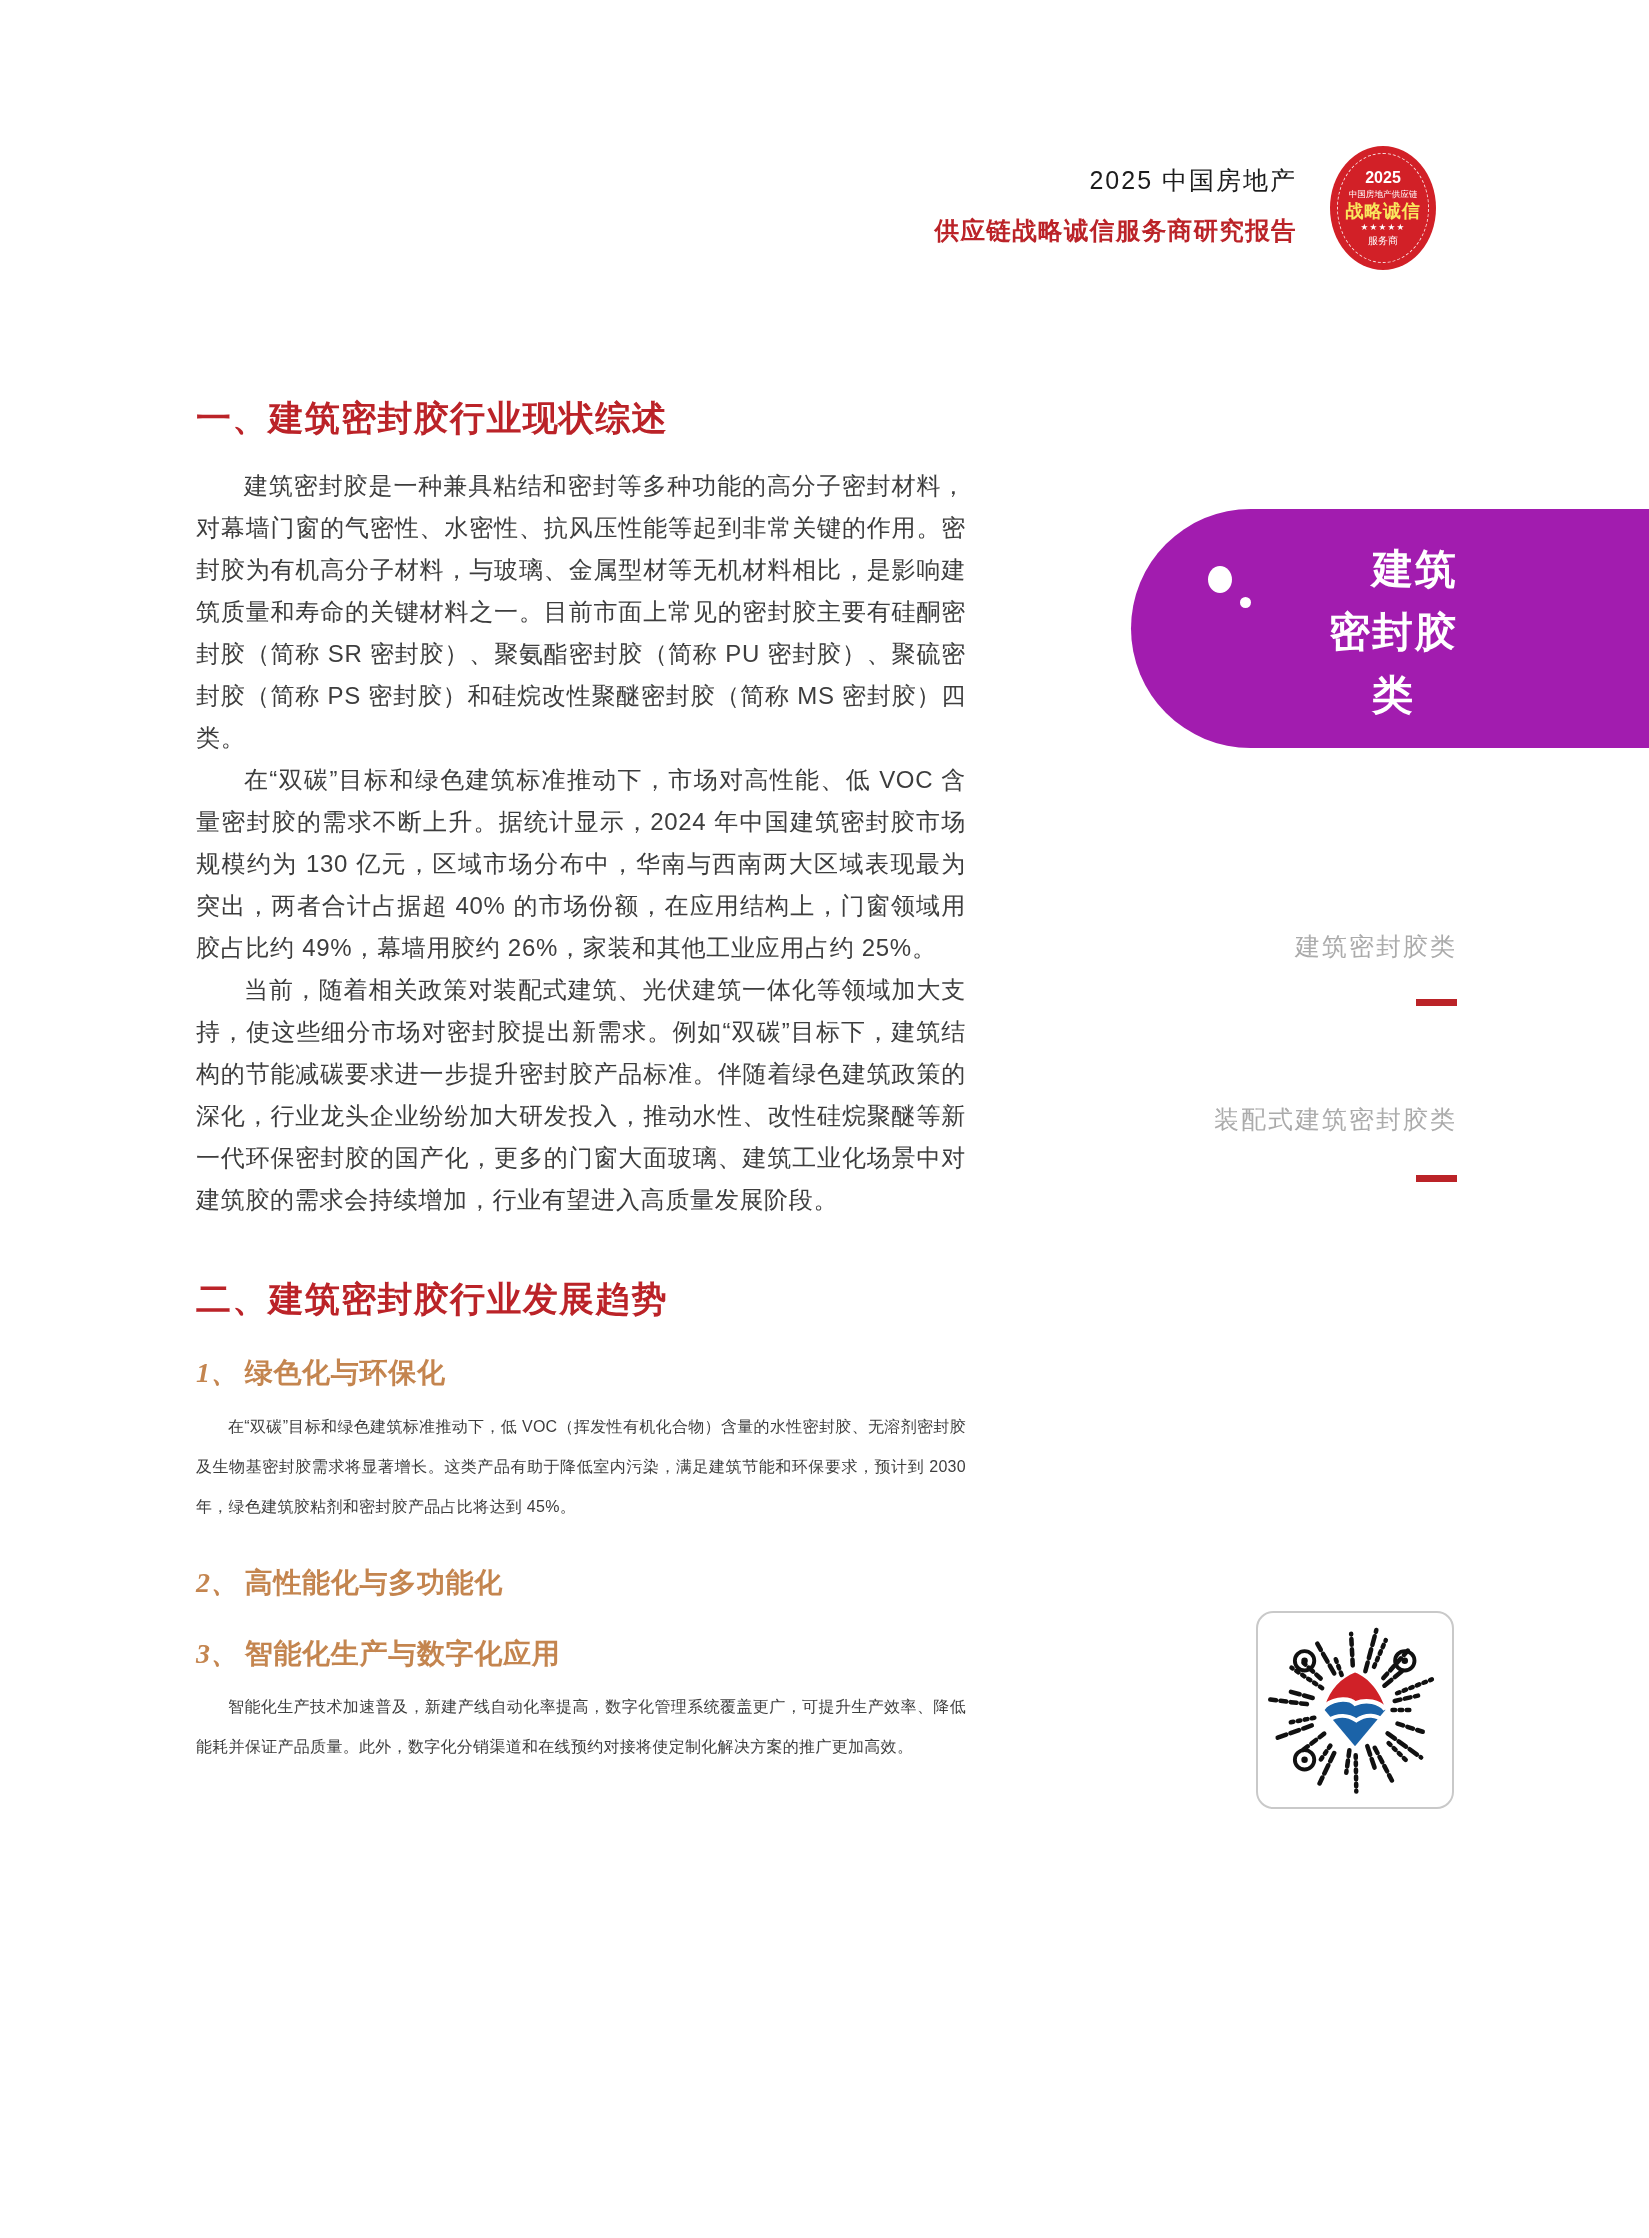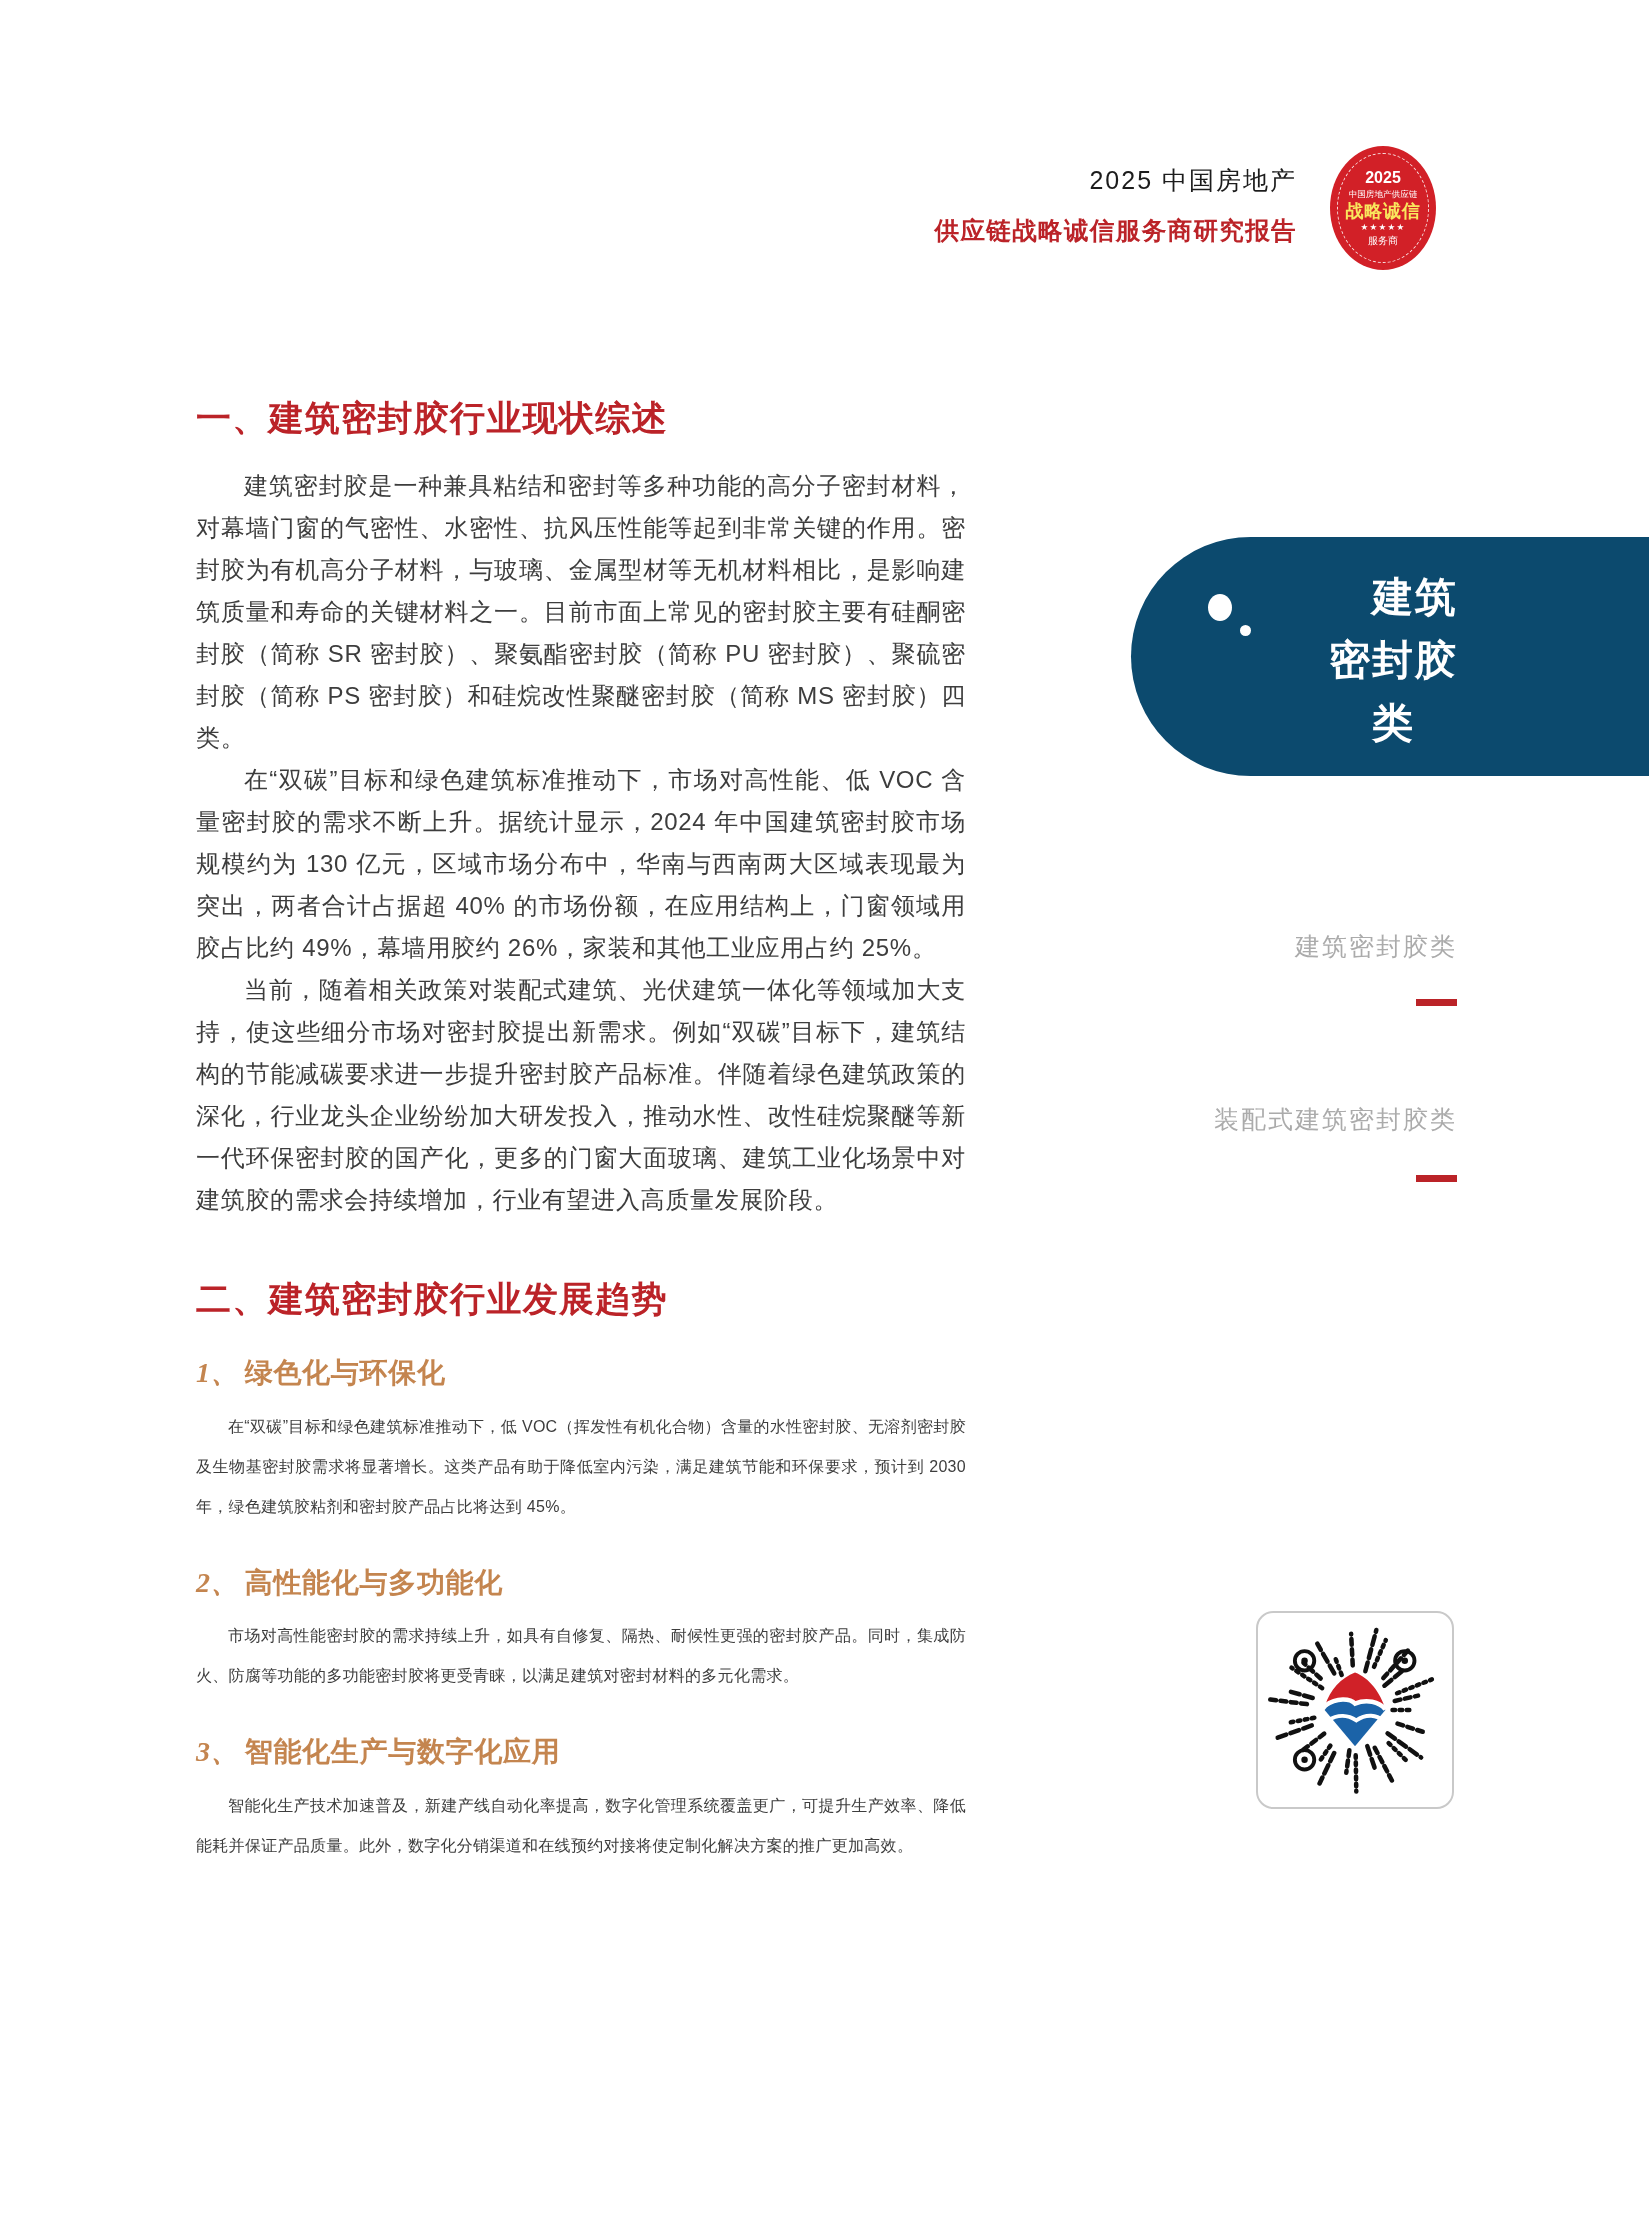--- a/index.html
+++ b/index.html
@@ -29,21 +29,21 @@
   .sec-title{font-size:35px;line-height:37px;font-weight:bold;color:#BB2328;margin:0 0 29px 0;letter-spacing:1.3px;}
   .sec-title.second{margin:59px 0 0 0;}
   .body-p{font-size:24px;line-height:42px;color:#3d3d3d;text-align:justify;text-indent:2em;
           margin:0;letter-spacing:0.7px;}
   .sub-title{font-size:28px;line-height:31px;font-weight:bold;color:#C4854F;margin:40px 0 0 0;letter-spacing:0.7px;}
   .sub-title .num{font-style:italic;font-family:"Liberation Serif","DejaVu Serif",serif;margin-right:5.3px;}
   .sub-p{font-size:16px;line-height:40px;color:#3d3d3d;text-align:justify;text-indent:2em;
          margin:18.6px 0 0 0;letter-spacing:0.3px;}
 
   
-  .banner{position:absolute;left:1131px;top:537px;width:519px;height:239px;background:#0c4a6e;
+  .banner{position:absolute;left:1131px;top:509px;width:519px;height:239px;background:#a21caf;
           border-radius:121px 0 0 121px;}
   .banner .dot-big{position:absolute;left:77px;top:57px;width:24px;height:27px;background:#fff;border-radius:50%;}
   .banner .dot-small{position:absolute;left:109px;top:88px;width:11.3px;height:11.3px;background:#fff;border-radius:50%;}
   .banner-text{position:absolute;top:29px;right:192px;text-align:right;color:#fff;font-weight:bold;
                font-size:41px;line-height:63px;letter-spacing:2px;}
   .banner-text .line3{padding-right:43px;}
 
   
   .side-label{position:absolute;right:192px;font-size:25px;color:#ABABAB;letter-spacing:2px;}
   .side-label.l1{top:930px;}
@@ -88,21 +88,20 @@
     <p class="body-p">建筑密封胶是一种兼具粘结和密封等多种功能的高分子密封材料，对幕墙门窗的气密性、水密性、抗风压性能等起到非常关键的作用。密封胶为有机高分子材料，与玻璃、金属型材等无机材料相比，是影响建筑质量和寿命的关键材料之一。目前市面上常见的密封胶主要有硅酮密封胶（简称 SR 密封胶）、聚氨酯密封胶（简称 PU 密封胶）、聚硫密封胶（简称 PS 密封胶）和硅烷改性聚醚密封胶（简称 MS 密封胶）四类。</p>
     <p class="body-p">在“双碳”目标和绿色建筑标准推动下，市场对高性能、低 VOC 含量密封胶的需求不断上升。据统计显示，2024 年中国建筑密封胶市场规模约为 130 亿元，区域市场分布中，华南与西南两大区域表现最为突出，两者合计占据超 40% 的市场份额，在应用结构上，门窗领域用胶占比约 49%，幕墙用胶约 26%，家装和其他工业应用占约 25%。</p>
     <p class="body-p">当前，随着相关政策对装配式建筑、光伏建筑一体化等领域加大支持，使这些细分市场对密封胶提出新需求。例如“双碳”目标下，建筑结构的节能减碳要求进一步提升密封胶产品标准。伴随着绿色建筑政策的深化，行业龙头企业纷纷加大研发投入，推动水性、改性硅烷聚醚等新一代环保密封胶的国产化，更多的门窗大面玻璃、建筑工业化场景中对建筑胶的需求会持续增加，行业有望进入高质量发展阶段。</p>
 
     <h1 class="sec-title second">二、建筑密封胶行业发展趋势</h1>
 
     <h3 class="sub-title"><span class="num">1、</span><span>绿色化与环保化</span></h3>
     <p class="sub-p">在“双碳”目标和绿色建筑标准推动下，低 VOC（挥发性有机化合物）含量的水性密封胶、无溶剂密封胶及生物基密封胶需求将显著增长。这类产品有助于降低室内污染，满足建筑节能和环保要求，预计到 2030 年，绿色建筑胶粘剂和密封胶产品占比将达到 45%。</p>
 
     <h3 class="sub-title"><span class="num">2、</span><span>高性能化与多功能化</span></h3>
-    <p class="sub-p">市场对高性能密封胶的需求持续上升，如具有自修复、隔热、耐候性更强的密封胶产品。同时，集成防火、防腐等功能的多功能密封胶将更受青睐，以满足建筑对密封材料的多元化需求。</p>
 
     <h3 class="sub-title"><span class="num">3、</span><span>智能化生产与数字化应用</span></h3>
     <p class="sub-p">智能化生产技术加速普及，新建产线自动化率提高，数字化管理系统覆盖更广，可提升生产效率、降低能耗并保证产品质量。此外，数字化分销渠道和在线预约对接将使定制化解决方案的推广更加高效。</p>
   </main>
 
   <div class="banner">
     <span class="dot-big"></span>
     <span class="dot-small"></span>
     <div class="banner-text">
       <div>建筑</div>

